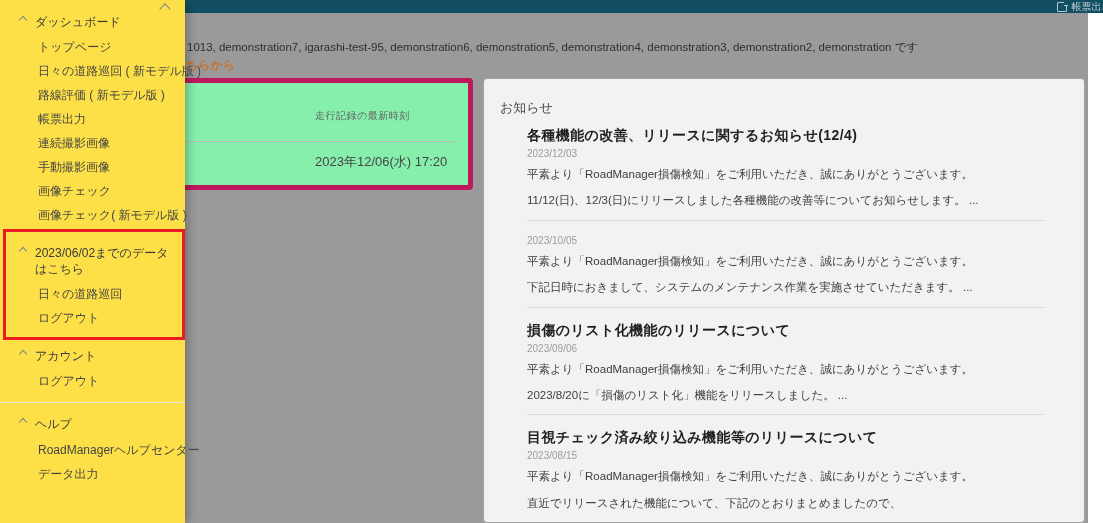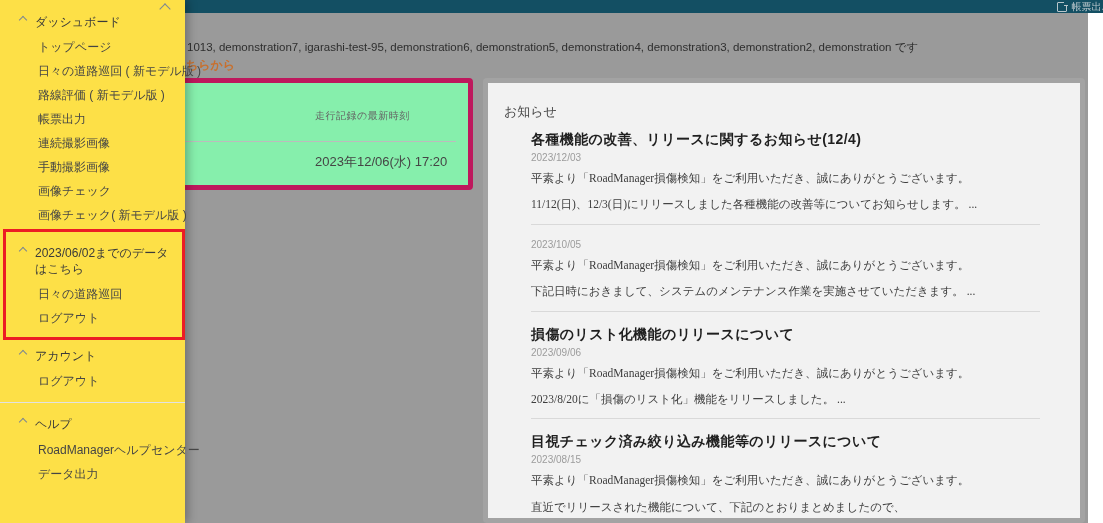--- a/index.html
+++ b/index.html
@@ -55,37 +55,37 @@
     position:absolute;left:12px;right:12px;top:58px;
     border-top:1px solid #bcbcbc;
   }
   .record-value{
     position:absolute;left:160px;top:70px;
     font-size:13px;color:#454545;
   }
   
   .notices{
     position:absolute;left:483px;top:78px;width:602px;height:445px;
-    background:#f2f2f2;border:5px solid #a3a3a3;border-radius:4px;
+    background:#f2f2f2;border:1px solid #a3a3a3;border-radius:4px;
     z-index:6;box-sizing:border-box;
     padding:20px 40px 0 16px;overflow:hidden;
   }
   .notices-title{
     font-size:13px;color:#4a4a4a;margin:0 0 10px 0;font-weight:normal;
   }
   .notice-item{margin-left:27px;}
   .notice-item h3{
     font-size:14px;color:#1f1f1f;margin:0 0 3px 0;
     font-weight:bold;letter-spacing:.4px;
   }
   .notice-date{font-size:10px;color:#9c9c9c;margin:0 0 8px 0;}
   .notice-para{
     font-size:11.5px;color:#3d3d3d;margin:0 0 12px 0;line-height:1.25;
   }
-  .notice-para span{display:block;font-family:Liberation Serif, serif;}
+  .notice-para span{display:block;}
   .notice-sep{
     border:none;border-top:1px solid #d9d9d9;
     margin:12px 0 14px 27px;
   }
   
   .sidebar{
     position:absolute;left:0;top:0;width:185px;height:523px;
     background:#fde047;z-index:30;
     box-shadow:3px 0 9px rgba(0,0,0,.28);
     box-sizing:border-box;

